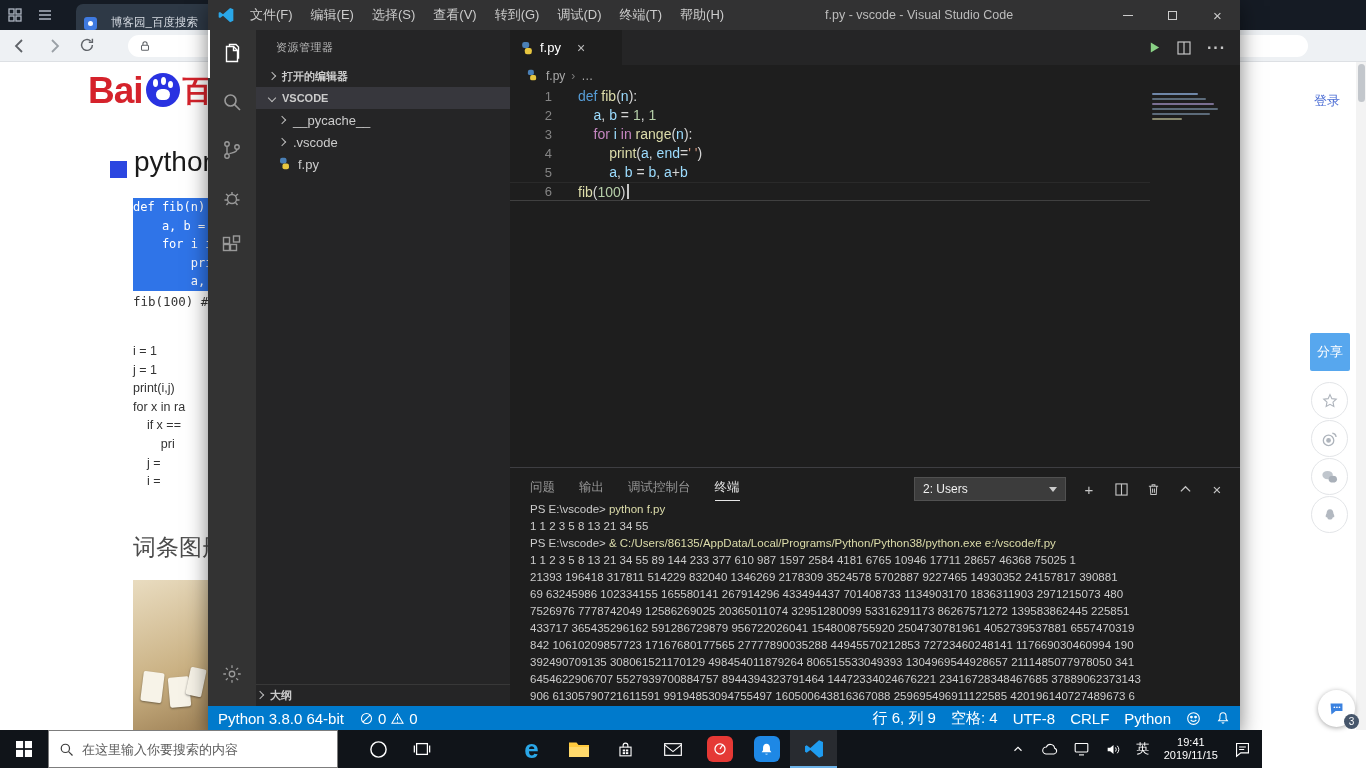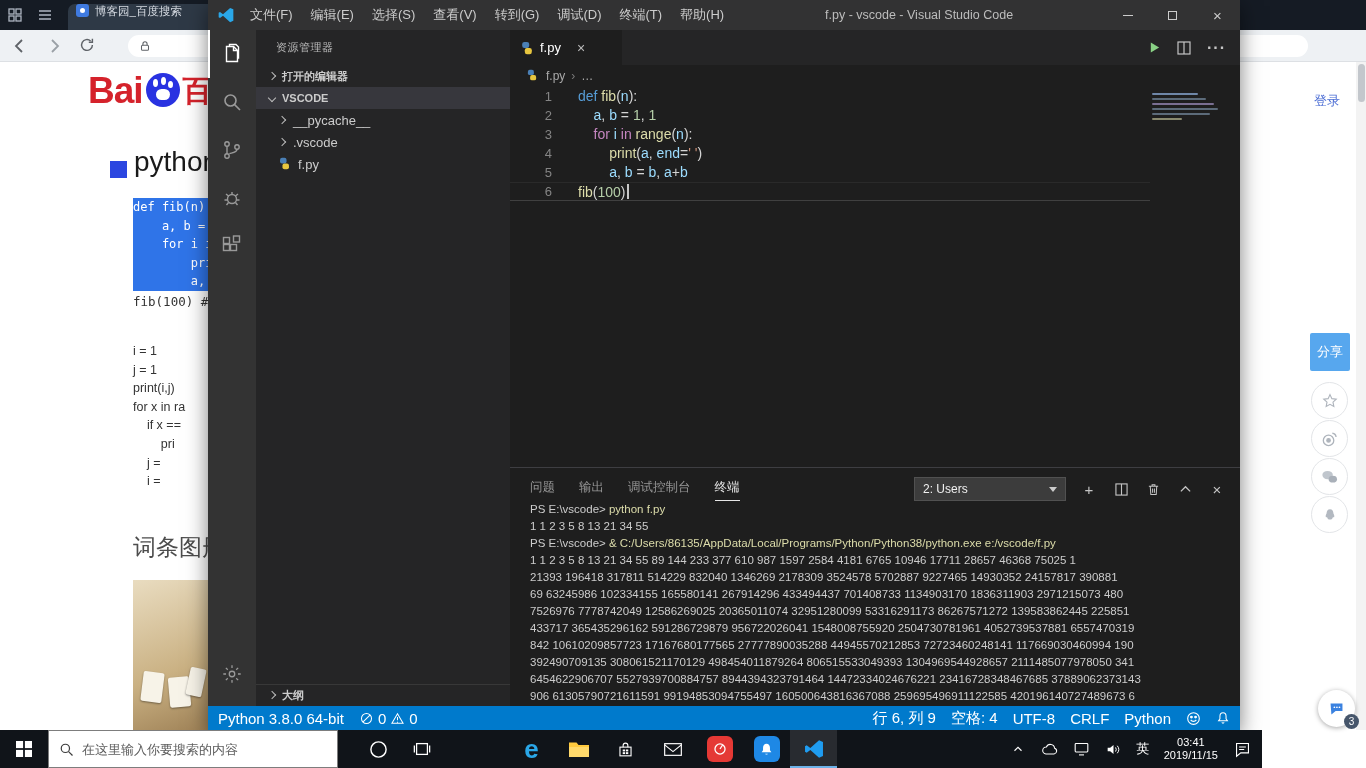--- a/index.html
+++ b/index.html
@@ -3,21 +3,21 @@
 <meta charset="utf-8">
 <style>
 *{margin:0;padding:0;box-sizing:border-box;font-family:"Liberation Sans",sans-serif}
 html,body{width:1366px;height:768px;overflow:hidden;background:#000}
 #screen{position:relative;width:1366px;height:768px;background:#fff}
 svg{display:block}
 
 
 #b-tabbar{position:absolute;left:0;top:0;width:1366px;height:30px;background:#151b24;z-index:1;display:flex;align-items:center}
 .b-sq{width:30px;height:30px;display:flex;align-items:center;justify-content:center}
-.b-tab{margin-left:8px;height:26px;align-self:flex-end;width:150px;background:#2e3946;display:flex;align-items:flex-start;gap:6px;padding:0 8px;border-radius:7px 7px 0 0}
+.b-tab{margin-left:16px;height:26px;align-self:flex-end;width:150px;background:#2e3946;display:flex;align-items:flex-end;gap:14px;padding:0 8px;border-radius:7px 7px 0 0}
 .b-fav{width:13px;height:13px;border-radius:3px;background:#3f7ae0;flex:none;display:flex;align-items:center;justify-content:center}
 .b-fav i{width:5px;height:5px;background:#fff;border-radius:50%}
 .b-tab-title{color:#d6dbe2;font-size:11.5px;white-space:nowrap;overflow:hidden}
 #b-toolbar{position:absolute;left:0;top:30px;width:1366px;height:32px;background:#eef1f4;border-bottom:1px solid #dde0e4;z-index:1}
 .nav-ic{position:absolute;top:6px;width:22px;height:20px}
 .addr{position:absolute;left:128px;top:5px;height:22px;width:1180px;background:#fff;border-radius:11px;display:flex;align-items:center;padding-left:10px;gap:6px}
 #b-page{position:absolute;left:0;top:62px;width:1366px;height:668px;background:#fff;z-index:1;overflow:hidden}
 .logo{position:absolute;left:88px;top:10px;display:flex;align-items:center}
 .logo-bai{color:#d5222b;font-size:37px;font-weight:bold;letter-spacing:-1px;line-height:38px}
 .logo-paw{width:34px;height:34px;border-radius:50%;background:#2932e1;margin:0 3px 2px 3px;position:relative}
@@ -74,21 +74,21 @@
 .sb-title{height:35px;line-height:35px;padding-left:20px;font-size:11px;color:#b8b8b8;letter-spacing:.5px}
 .sb-section{height:22px;display:flex;align-items:center;gap:5px;padding-left:12px;font-size:11px;font-weight:bold;color:#cccccc}
 .sb-section.folder-root{background:#37373d}
 .tree-row{height:22px;display:flex;align-items:center;gap:6px;padding-left:22px;cursor:pointer}
 .tree-label{font-size:13px;color:#cccccc}
 .fic{width:14px;height:14px;flex:none}
 .chev{width:9px;height:9px;position:relative;flex:none}
 .chev::before{content:"";position:absolute;left:1px;top:1px;width:5px;height:5px;border-right:1.3px solid #bbb;border-bottom:1.3px solid #bbb}
 .chev.r::before{transform:rotate(-45deg)}
 .chev.d::before{transform:rotate(45deg)}
-.sb-outline{position:absolute;bottom:0;left:0;right:0;height:22px;display:flex;align-items:center;gap:5px;padding-left:12px;font-size:11px;font-weight:bold;border-top:1px solid #383838}
+.sb-outline{position:absolute;bottom:0;left:0;right:0;height:22px;display:flex;align-items:center;gap:5px;font-size:11px;font-weight:bold;border-top:1px solid #383838}
 .vs-editor{position:absolute;left:302px;top:30px;right:0;height:437px;background:#1e1e1e}
 .ed-tabs{height:35px;background:#252526;display:flex;align-items:stretch}
 .ed-tab{background:#1e1e1e;display:flex;align-items:center;gap:6px;padding:0 10px;color:#fff;font-size:13px;min-width:112px}
 .tab-close{color:#bbb;font-size:14px;margin-left:10px}
 .ed-actions{margin-left:auto;display:flex;align-items:center;gap:16px;padding-right:14px}
 .ed-breadcrumb{height:22px;display:flex;align-items:center;gap:6px;padding-left:16px;color:#a9a9a9;font-size:12px}
 .ed-code{position:absolute;top:57px;left:0;right:90px;font-family:"DejaVu Sans Mono",monospace;font-size:14px}
 .code-line{display:flex;height:19px;line-height:19px}
 .code-line.current{box-shadow:inset 0 -1px 0 #404040,inset 0 1px 0 #2a2a2a}
 .gutter{width:68px;text-align:right;color:#858585;padding-right:26px;flex:none;font-size:13px}
@@ -616,21 +616,21 @@
           </svg>
       </span>
       <span class="tr-ic">
         <svg width="17" height="15" viewBox="0 0 20 18">
             <path d="M3 7v4h3l4 3.5v-11L6 7z" fill="#fff"></path>
             <path d="M12.5 6.5a4.5 4.5 0 0 1 0 5M14.5 4.5a7 7 0 0 1 0 9" stroke="#fff" fill="none" stroke-width="1.2"></path>
           </svg>
       </span>
       <span class="tb-ime">英</span>
       <div class="tb-clock">
-        <div>03:41</div>
+        <div>19:41</div>
         <div>2019/11/15</div>
       </div>
       <span class="tr-ic" style="margin-right:8px">
         <svg width="17" height="17" viewBox="0 0 20 20" fill="none" stroke="#fff" stroke-width="1.3">
             <path d="M3 3h14v11H8l-5 4z"></path>
             <path d="M6 7h8M6 10h6"></path>
           </svg>
       </span>
     </div>
   </div>

